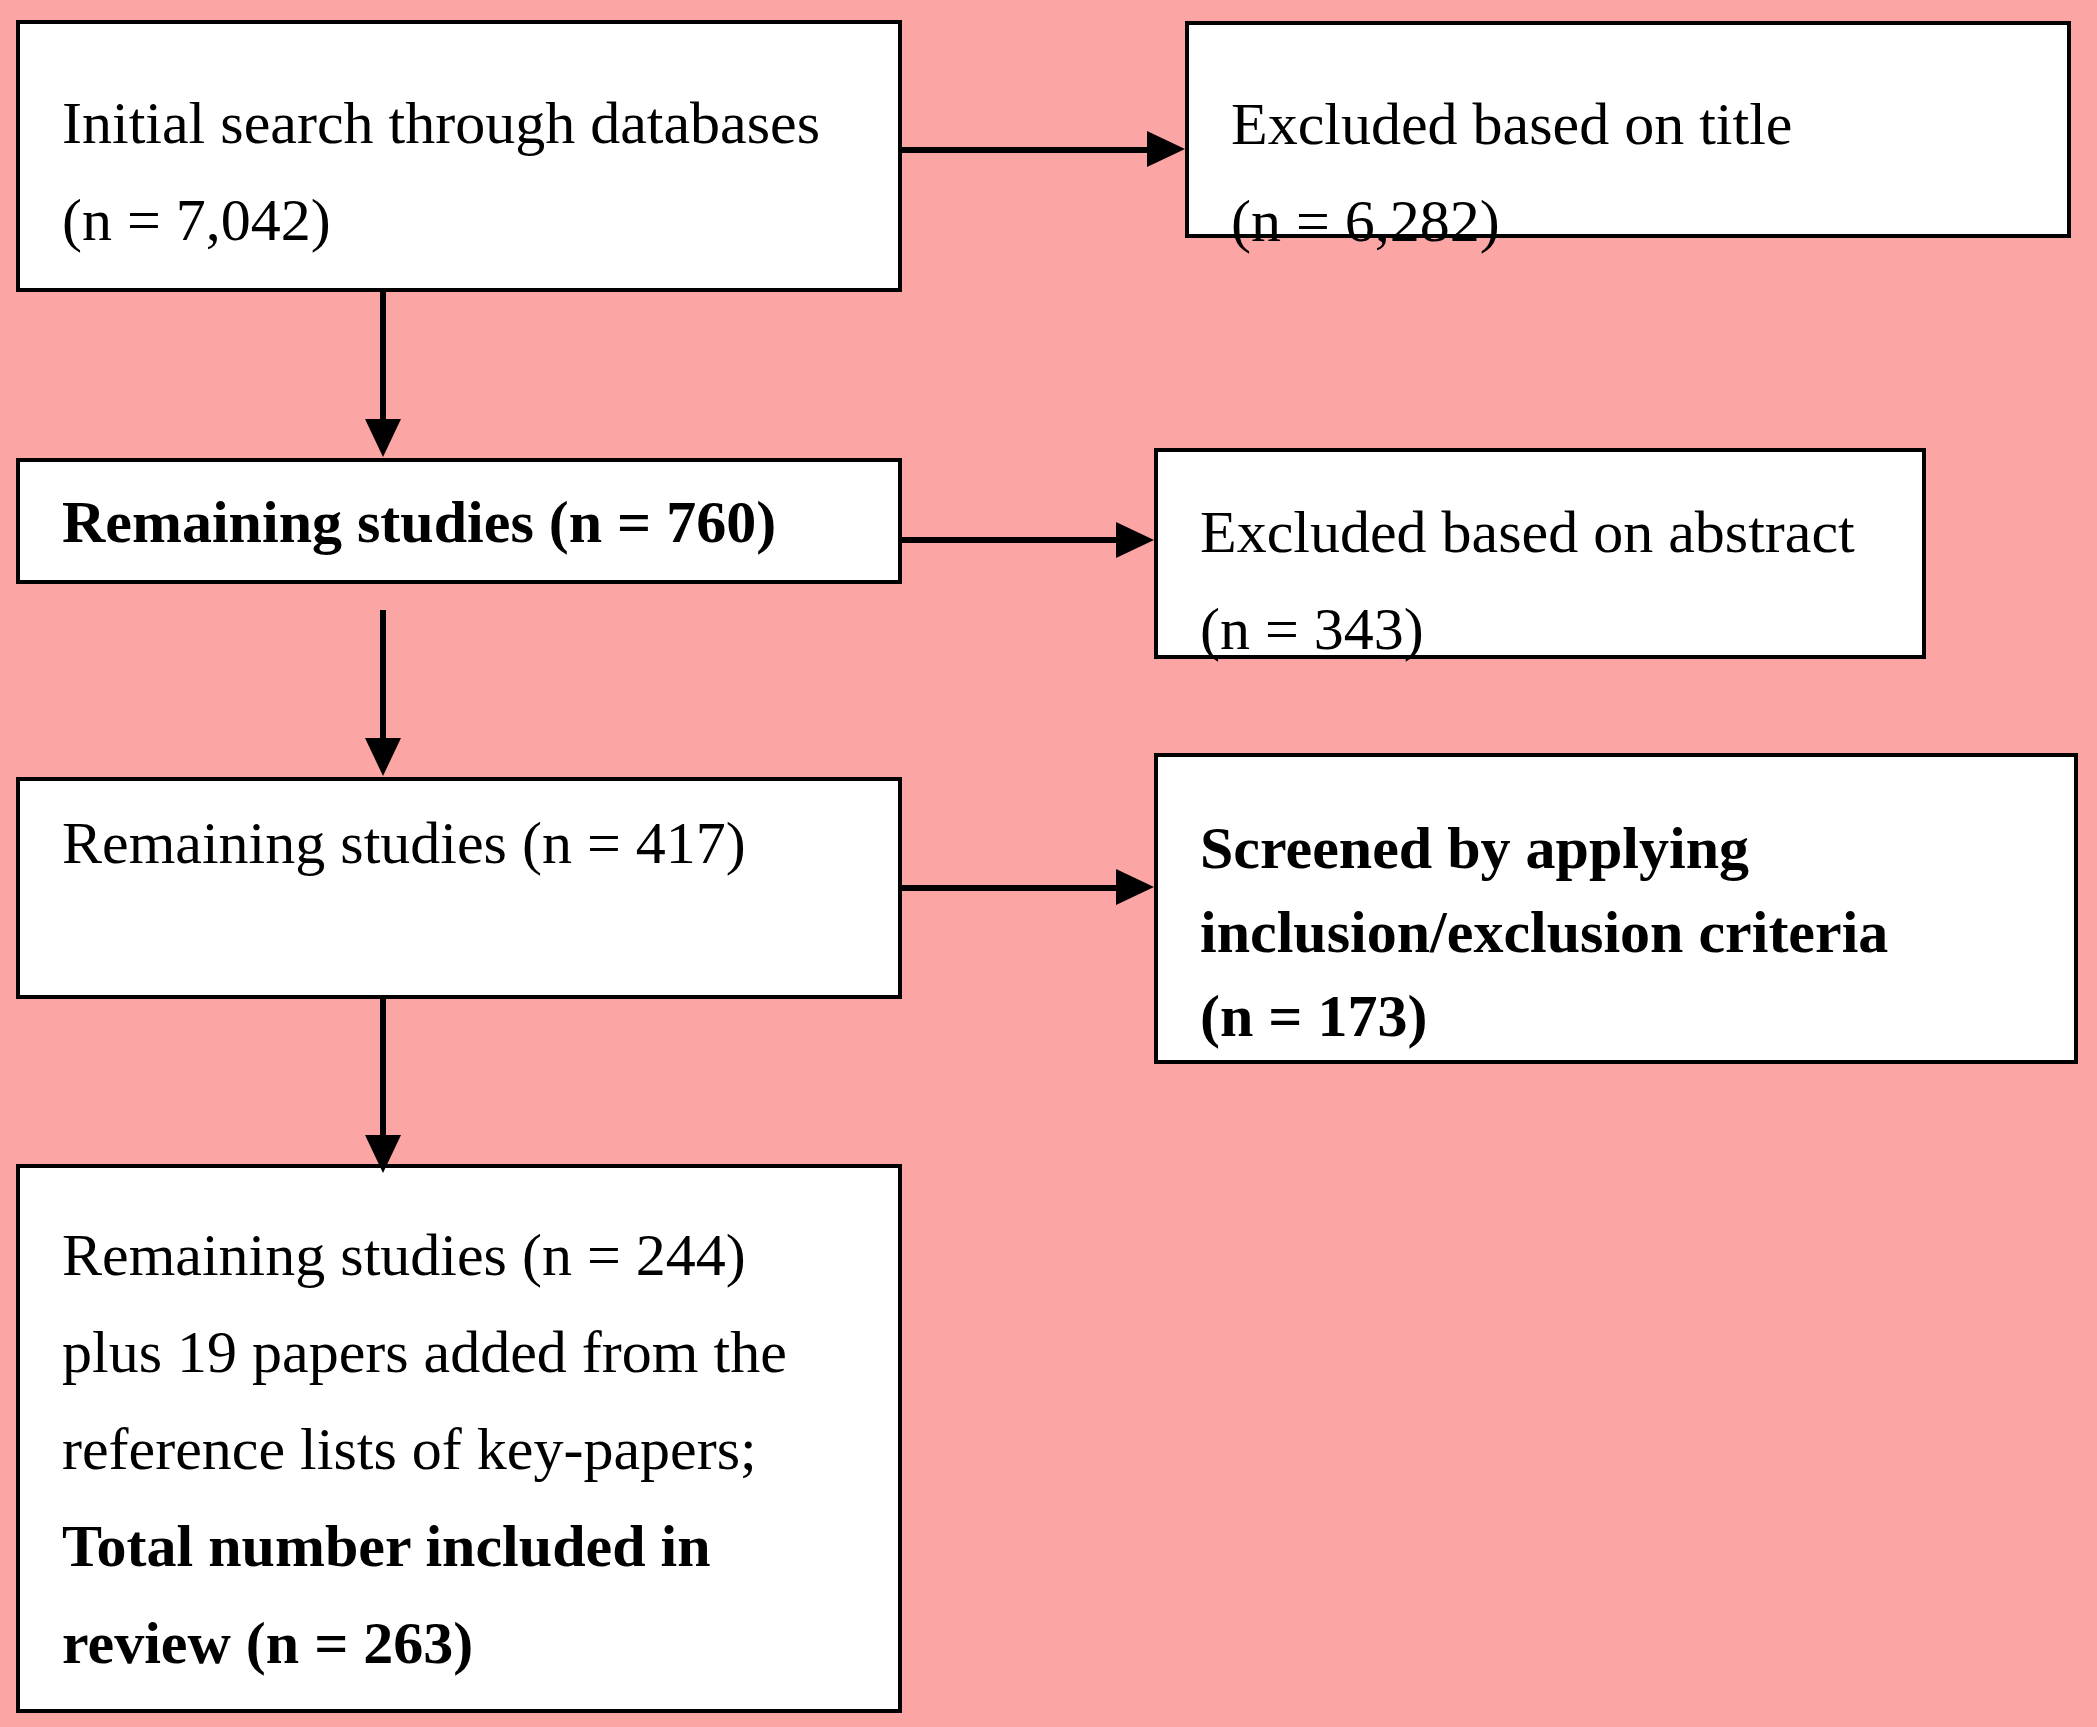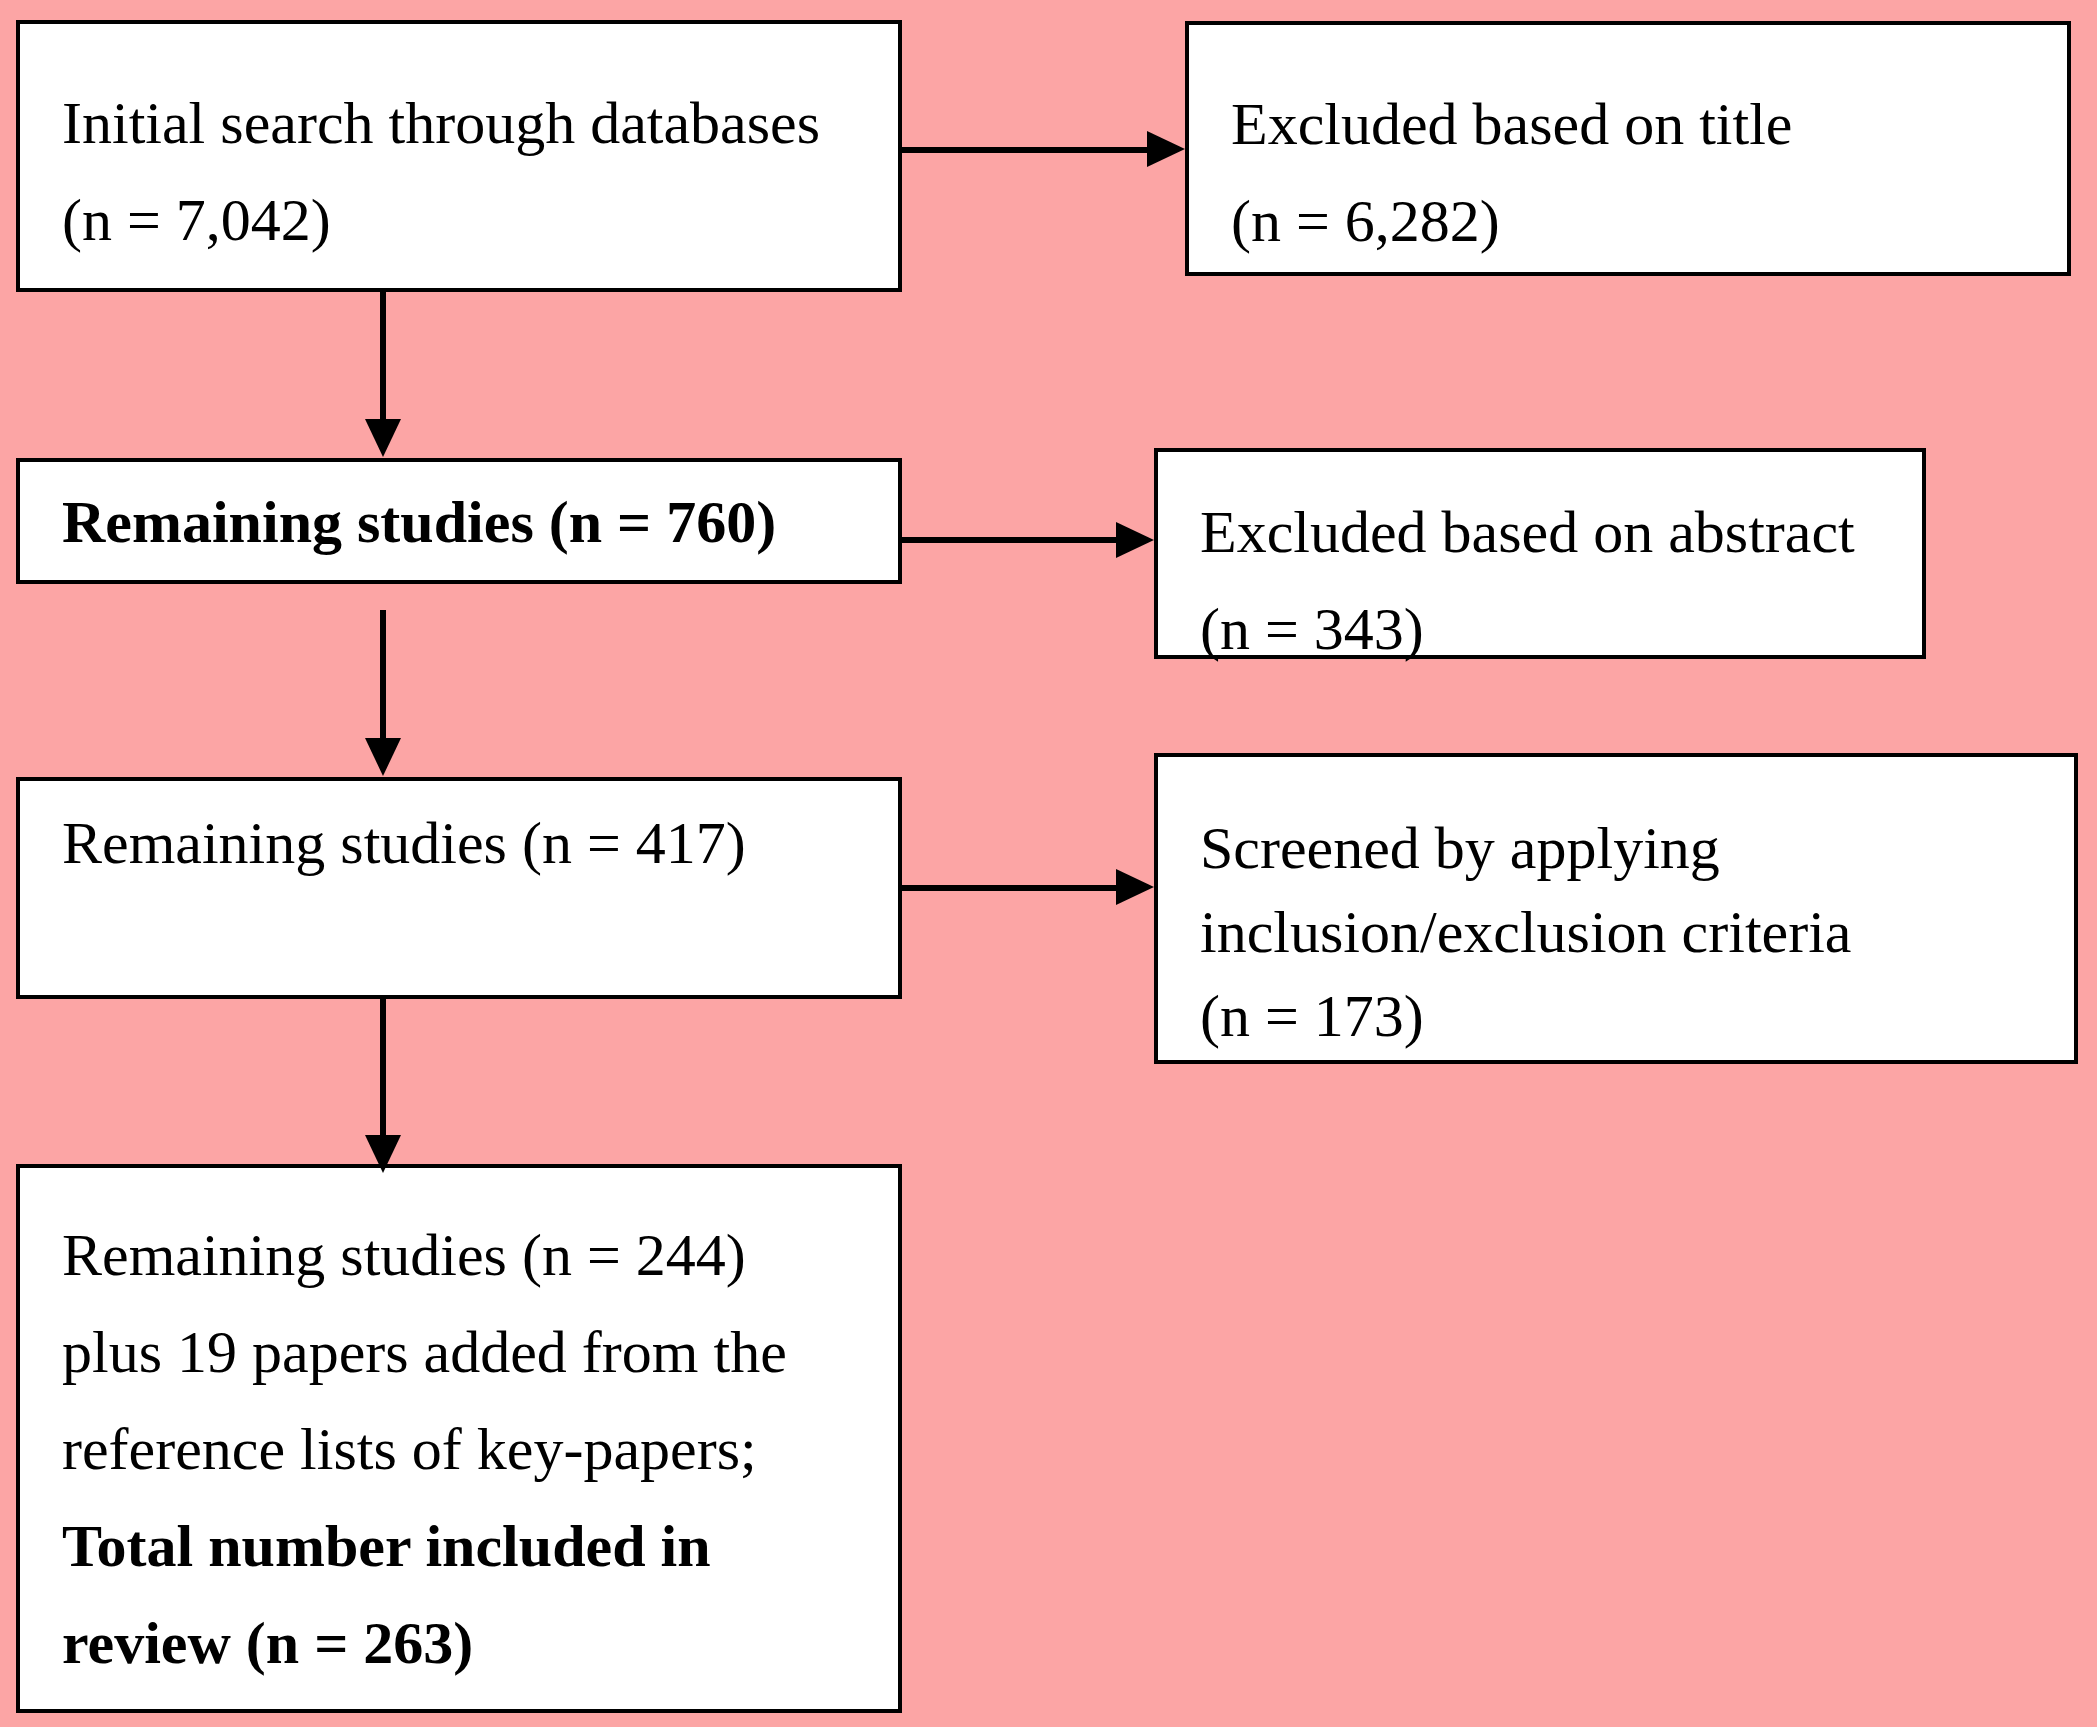--- a/index.html
+++ b/index.html
@@ -25,25 +25,25 @@
     height: 97px;
     line-height: 97px;
     font-size: 60px;
     white-space: nowrap;
   }
   .bold { font-weight: bold; }
   #box-screened .line { height: 84px; line-height: 84px; }
 
   
   #box-initial   { left: 16px;   top: 19.5px;   width: 886px; height: 272px; padding: 51px 0 0 42px; }
-  #box-excl-title{ left: 1185px; top: 21.4px;   width: 886px; height: 255px; padding: 51px 0 0 42px; }
+  #box-excl-title{ left: 1185px; top: 21.4px;   width: 886px; height: 217px; padding: 51px 0 0 42px; }
   #box-rem760    { left: 16px;   top: 458px;  width: 886px; height: 126px; padding: 11.7px 0 0 42px; font-weight: bold; }
   #box-excl-abs  { left: 1154px; top: 448px;  width: 772px; height: 211px; padding: 32px 0 0 42px; }
   #box-rem417    { left: 16px;   top: 777px; width: 886px; height: 222px; padding: 13.6px 0 0 42px; }
-  #box-screened  { left: 1154px; top: 753px; width: 924px; height: 311px; padding: 49px 0 0 42px; }
+  #box-screened  { left: 1154px; top: 753px; width: 924px; height: 311px; padding: 49px 0 0 42px; font-weight: bold; }
   #box-included  { left: 16px;   top: 1164px; width: 886px; height: 549px; padding: 39px 16px 0 42px; }
 
   
   .shaft { position: absolute; background: #000000; }
   .head-right {
     position: absolute; width: 0; height: 0;
     border-top: 18px solid transparent;
     border-bottom: 18px solid transparent;
     border-left: 38px solid #000000;
   }

